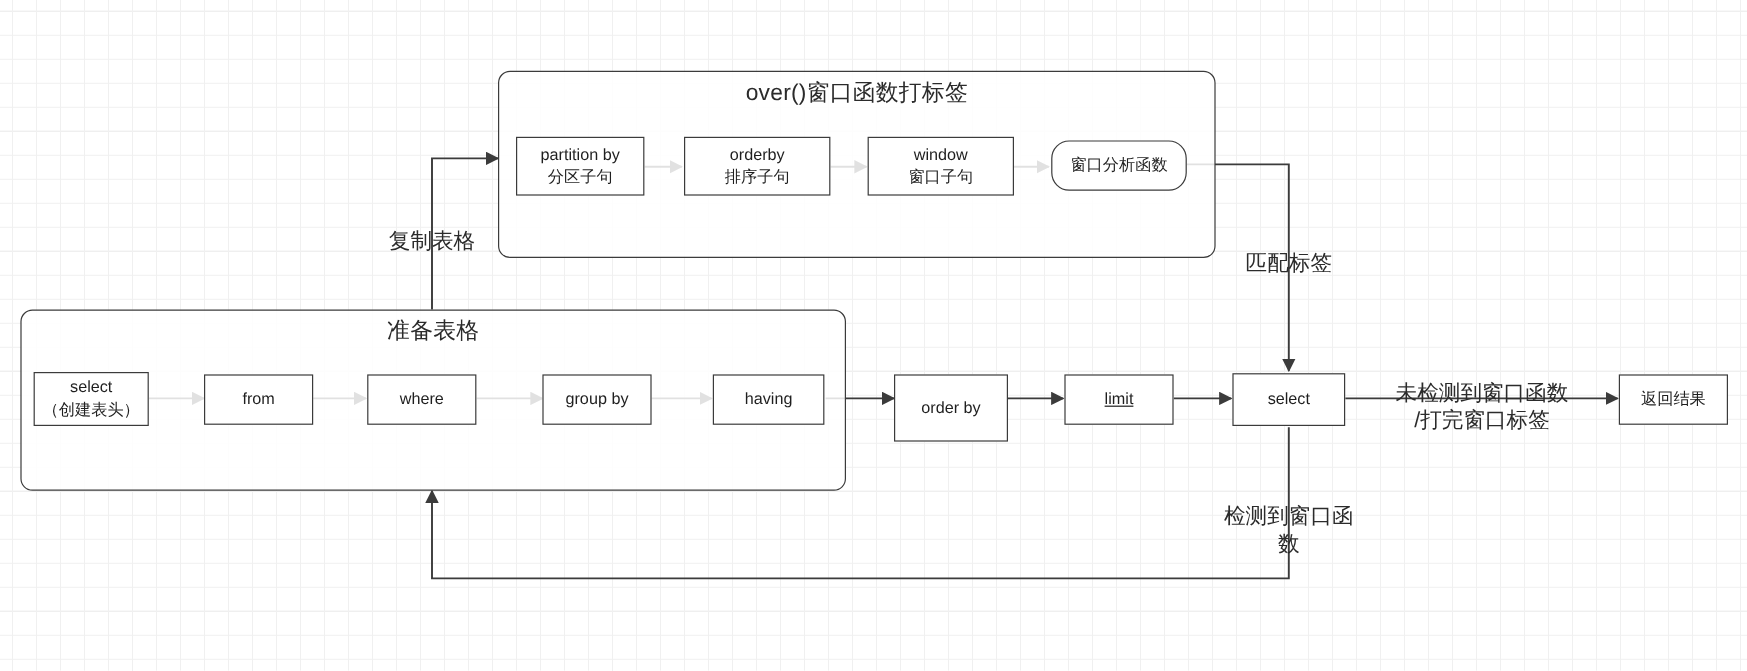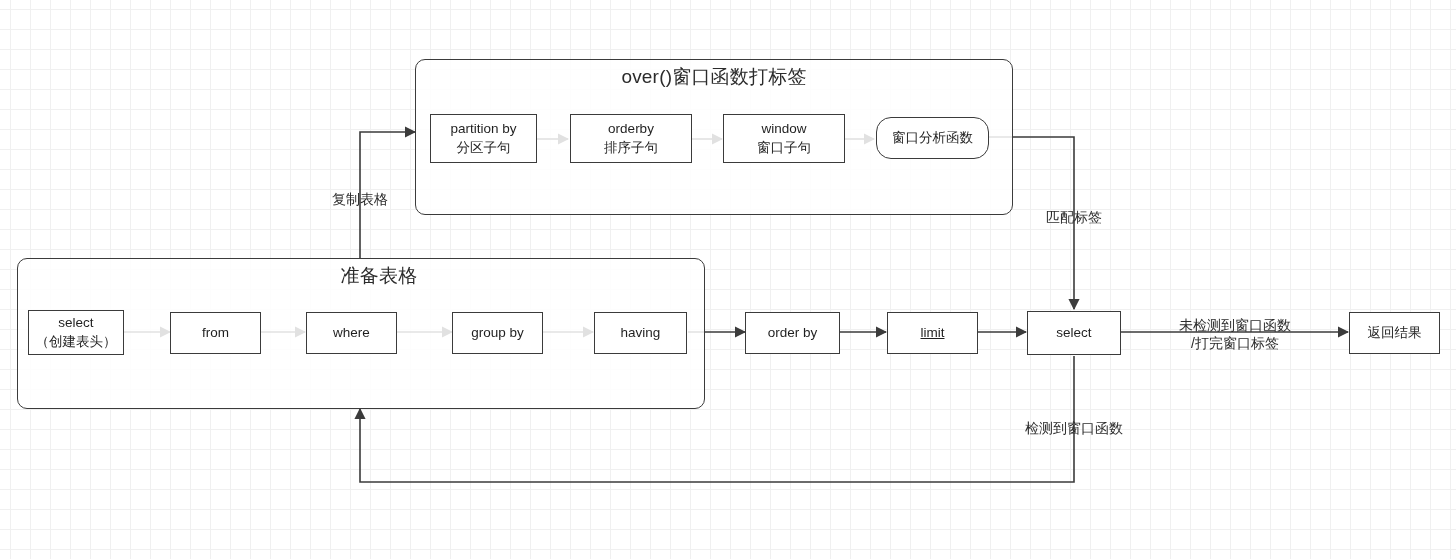--- a/index.html
+++ b/index.html
@@ -56,21 +56,21 @@
     align-items: center;
     justify-content: center;
     text-align: center;
     font-size: 13.5px;
     color: #1f1f1f;
     line-height: 1.35;
     white-space: pre-line;
   }
   .edge-label {
     position: absolute;
-    font-size: 14px;
+    font-size: 18px;
     color: #2b2b2b;
     line-height: 1.3;
     text-align: center;
     white-space: pre-line;
     background: transparent;
   }
 </style>
 </head>
 <body>
 
@@ -104,38 +104,38 @@
       <path d="M 1074 356 L 1074 482 L 360 482 L 360 409"></path>
     </g>
   </svg>
 
   <div class="group-box" style="left:415px; top:59px; width:598px; height:156px;">
   </div>
   <div class="group-title" style="left:415px; top:64px; width:598px;">over()窗口函数打标签</div>
 
   <div class="group-box" style="left:17px; top:258px; width:688px; height:151px;">
   </div>
-  <div class="group-title" style="left:17px; top:263px; width:688px;padding-left:18px;">准备表格</div>
+  <div class="group-title" style="left:17px; top:263px; width:688px;">准备表格</div>
 
   <div class="node" style="left:430px; top:114px; width:107px; height:49px;">partition by
 分区子句</div>
   <div class="node" style="left:570px; top:114px; width:122px; height:49px;">orderby
 排序子句</div>
   <div class="node" style="left:723px; top:114px; width:122px; height:49px;">window
 窗口子句</div>
   <div class="node" style="left:876px; top:117px; width:113px; height:42px;border-radius:15px;">窗口分析函数</div>
 
   <div class="node" style="left:28px; top:310px; width:96px; height:45px;">select
 （创建表头）</div>
   <div class="node" style="left:170px; top:312px; width:91px; height:42px;">from</div>
   <div class="node" style="left:306px; top:312px; width:91px; height:42px;">where</div>
   <div class="node" style="left:452px; top:312px; width:91px; height:42px;">group by</div>
   <div class="node" style="left:594px; top:312px; width:93px; height:42px;">having</div>
 
-  <div class="node" style="left:745px; top:312px; width:95px; height:42px;">order by</div>
+  <div class="node" style="left:745px; top:312px; width:95px; height:56px;">order by</div>
   <div class="node" style="left:887px; top:312px; width:91px; height:42px;text-decoration:underline;">limit</div>
   <div class="node" style="left:1027px; top:311px; width:94px; height:44px;">select</div>
   <div class="node" style="left:1349px; top:312px; width:91px; height:42px;">返回结果</div>
 
   <div class="edge-label" style="left:316px; top:190px; width:88px;">复制表格</div>
   <div class="edge-label" style="left:1030px; top:208px; width:88px;">匹配标签</div>
   <div class="edge-label" style="left:1155px; top:316px; width:160px;">未检测到窗口函数
 /打完窗口标签</div>
   <div class="edge-label" style="left:1012px; top:419px; width:124px;">检测到窗口函数</div>
 

